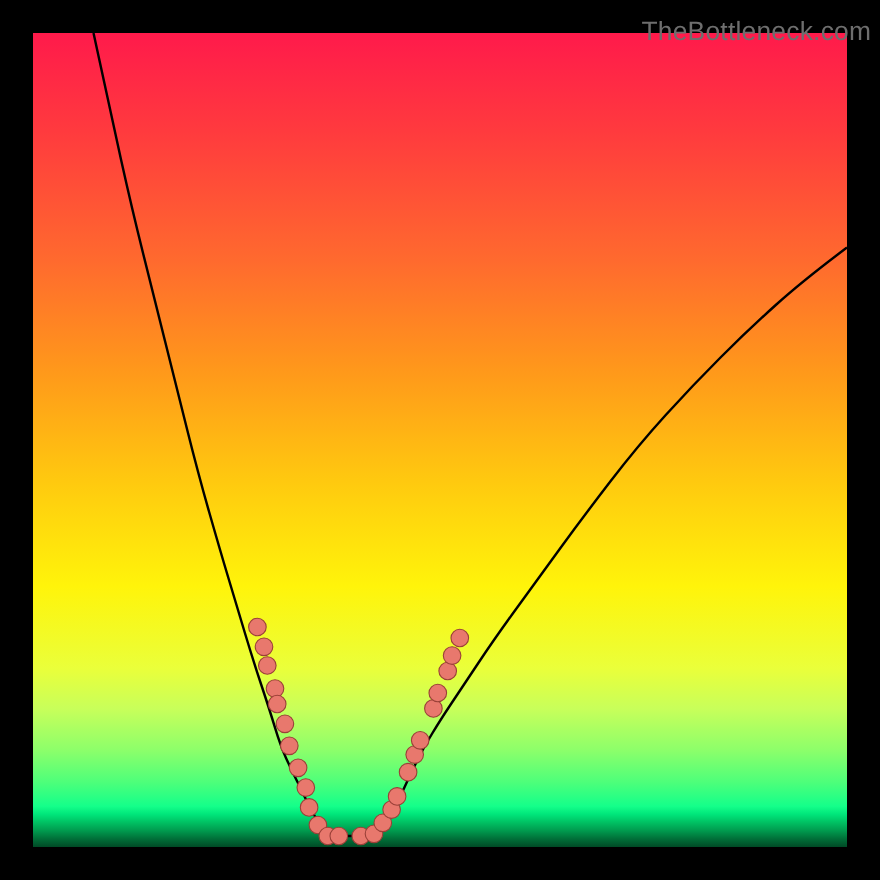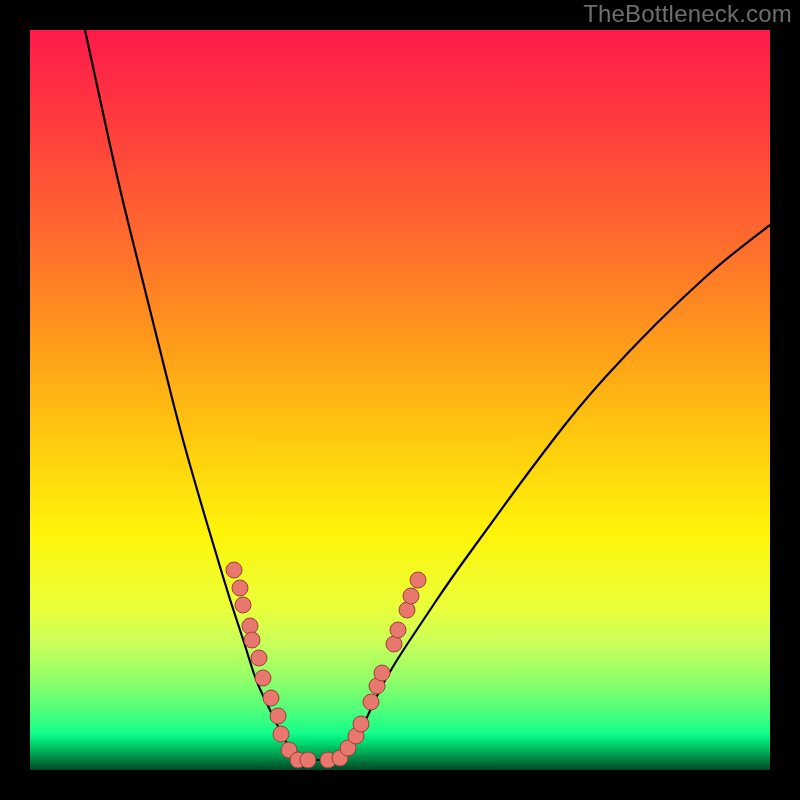--- a/index.html
+++ b/index.html
@@ -35,21 +35,21 @@
       #4eff7a 92%,
       #14ff8a 95%,
       #00e57a 96%,
       #00c062 97%,
       #009a4e 98%,
       #006f38 99%,
       #004a26 100%);
   }
   .watermark {
     position: absolute;
-    top: 0;
+    top: 15px;
     right: 8px;
     color: #6e6e6e;
     font-size: 24px;
     font-weight: 400;
     letter-spacing: 0.2px;
     user-select: none;
   }
   svg.overlay {
     position: absolute;
     left: 0;

